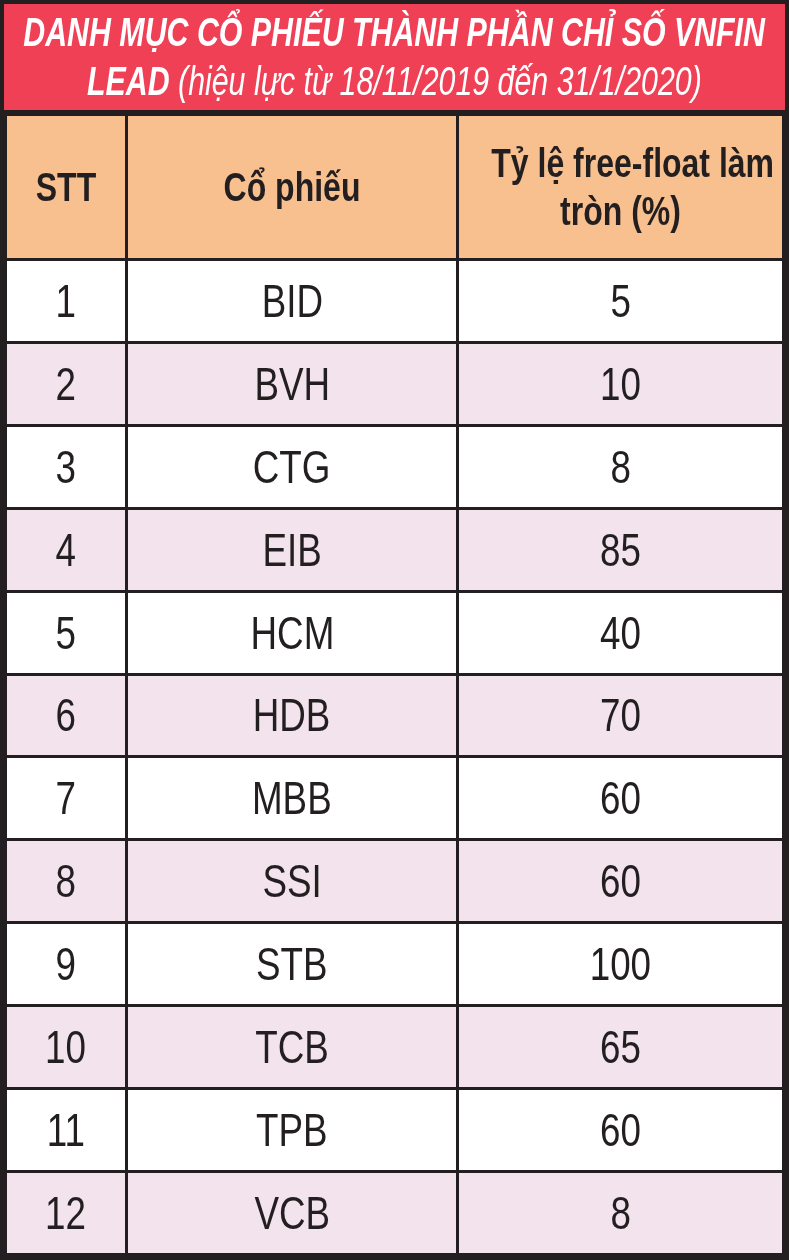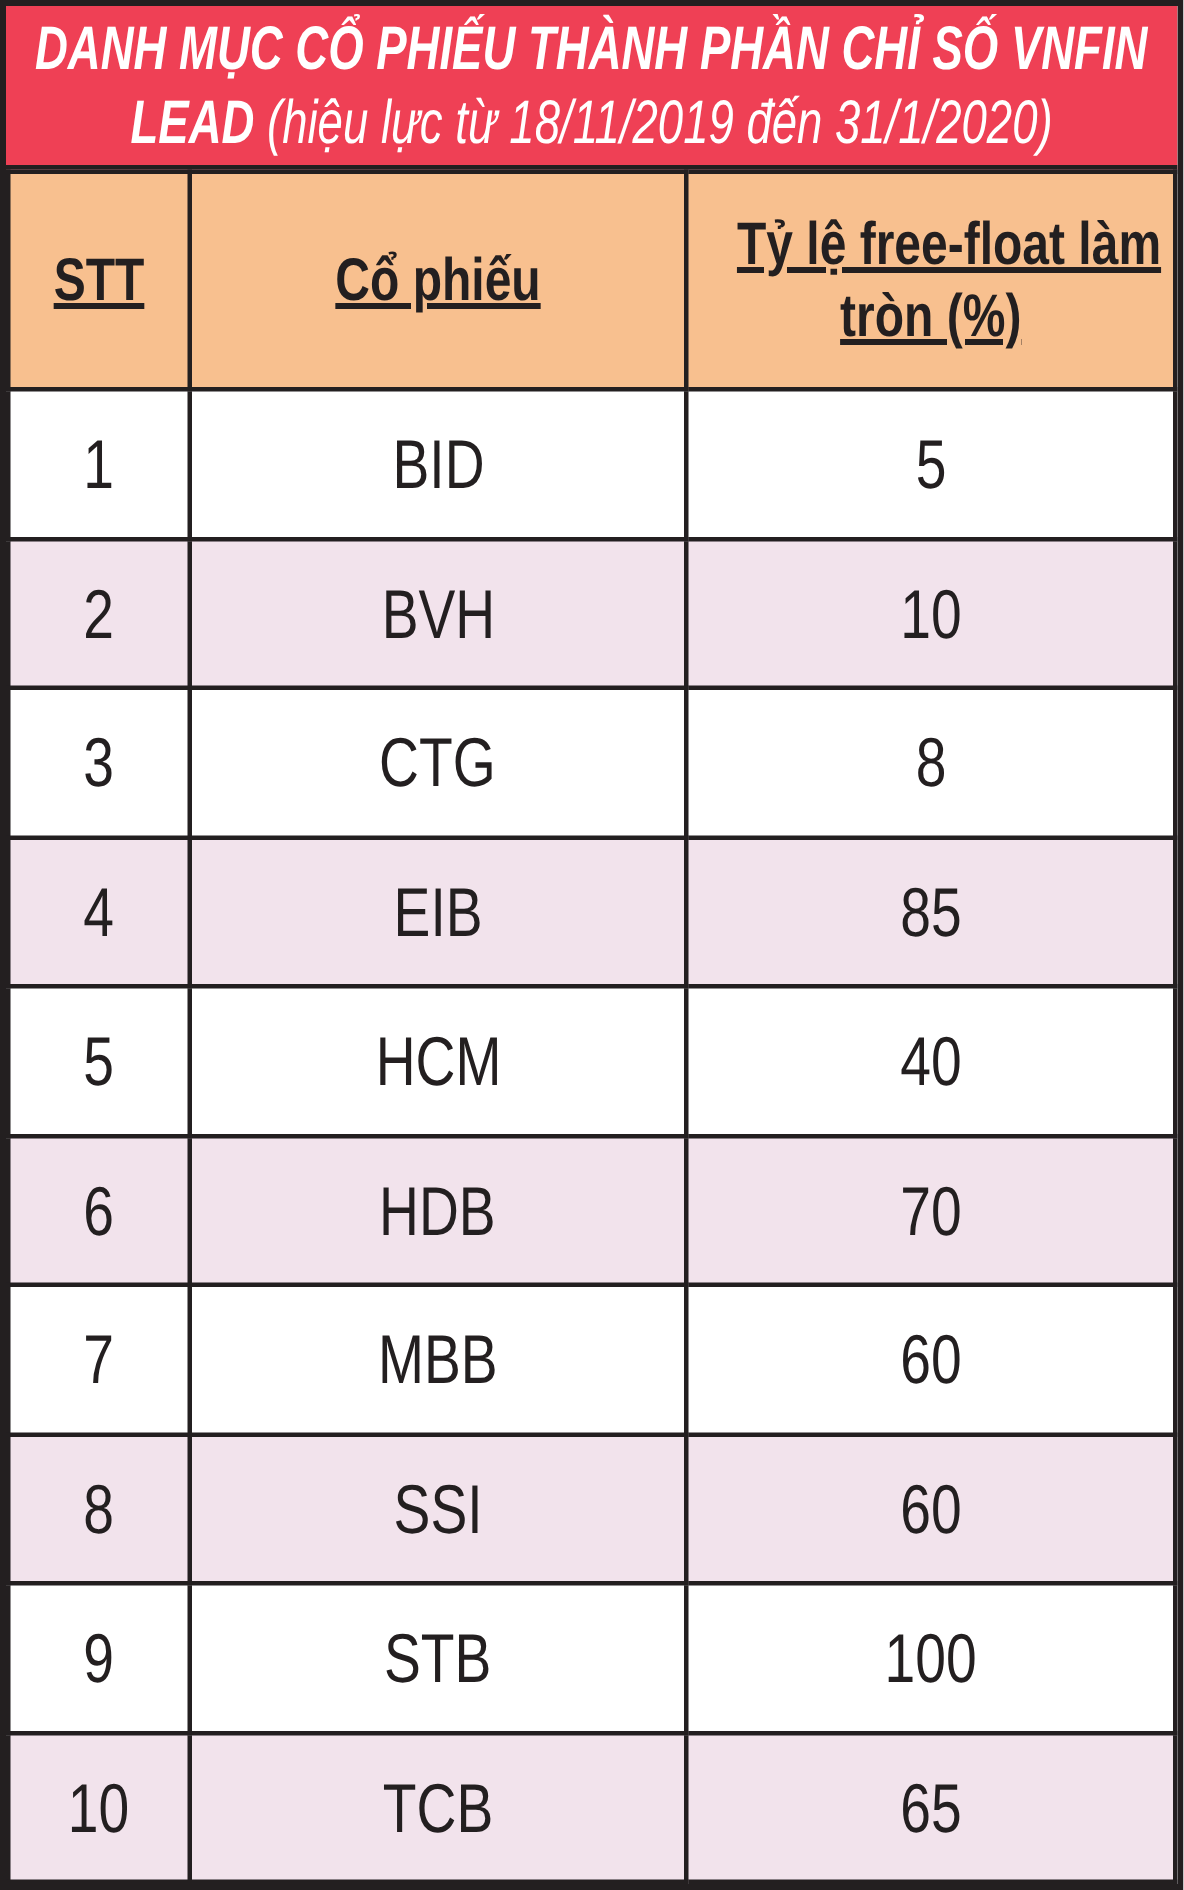--- a/index.html
+++ b/index.html
@@ -42,21 +42,20 @@
     transform-origin: 50% 50%;
   }
   .paren { font-weight: 400; }
 
   
   table {
     width: 100%;
     flex: 1 1 auto;
     border-collapse: collapse;
     table-layout: fixed;
-    text-decoration: underline;
   }
   col.c1 { width: 121px; }
   col.c2 { width: 331px; }
   th, td {
     border: 3px solid var(--border, #231F20);
     text-align: center;
     vertical-align: middle;
     padding: 0;
   }
   thead th {
@@ -164,15 +163,25 @@
       <tr>
         <td><span class="cval">9</span></td>
         <td><span class="cval">STB</span></td>
         <td><span class="cval">100</span></td>
       </tr>
       <tr class="alt">
         <td><span class="cval">10</span></td>
         <td><span class="cval">TCB</span></td>
         <td><span class="cval">65</span></td>
       </tr>
+      <tr>
+        <td><span class="cval">11</span></td>
+        <td><span class="cval">TPB</span></td>
+        <td><span class="cval">60</span></td>
+      </tr>
+      <tr class="alt">
+        <td><span class="cval">12</span></td>
+        <td><span class="cval">VCB</span></td>
+        <td><span class="cval">8</span></td>
+      </tr>
     </tbody>
   </table>
 </div>
 
 </body></html>

